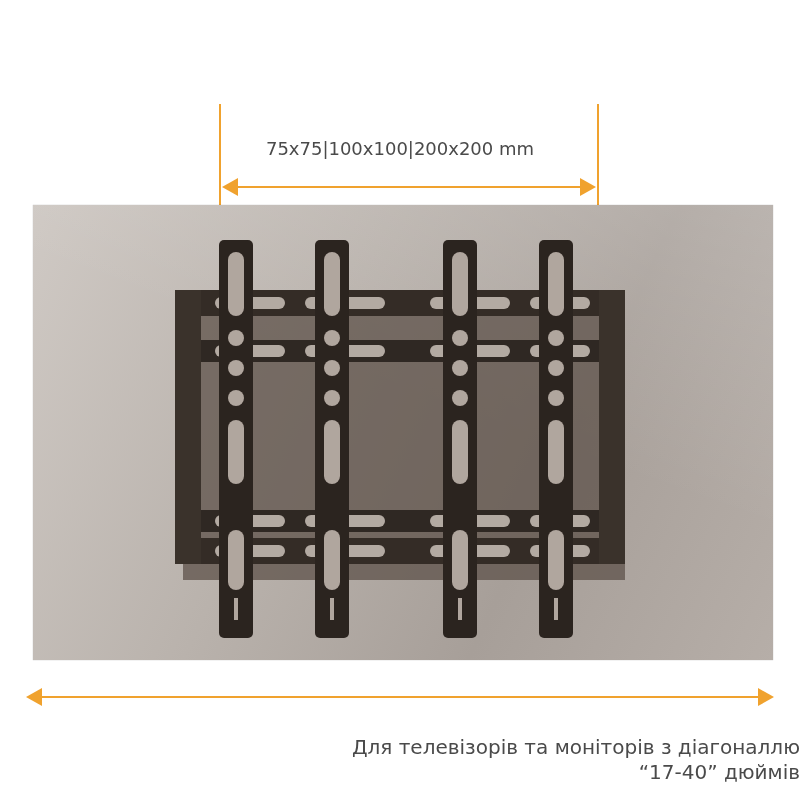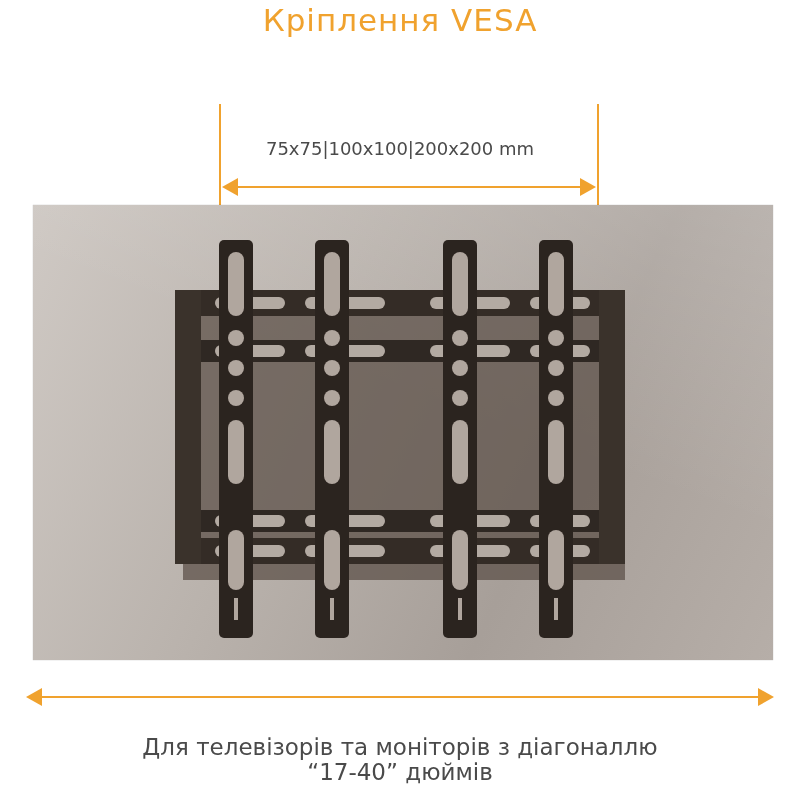--- a/index.html
+++ b/index.html
@@ -45,22 +45,22 @@
     letter-spacing: 0px;
     font-family: "DejaVu Sans", sans-serif;
   }
 
   
   .caption {
     position: absolute;
     left: 0;
     top: 735px;
     width: 800px;
-    text-align: center;
-    font-size: 23px;
+    text-align: right;
+    font-size: 20px;
     color: #4a4a4a;
     line-height: 25px;
     font-family: "DejaVu Sans", sans-serif;
   }
 
   
   .vline {
     position: absolute;
     width: 2px;
     background: #f0a22e;
@@ -210,21 +210,20 @@
     width: 4px;
     height: 22px;
     background: #b0a69e;
   }
 </style>
 </head>
 <body>
 
 <div id="stage">
 
-  <div class="title">Кріплення VESA</div>
 
   <div class="vesa-label">75x75|100x100|200x200 mm</div>
 
   <div class="vline" style="left:219px; top:104px; height:130px;"></div>
   <div class="vline" style="left:597px; top:104px; height:130px;"></div>
 
   <div class="arrow-line" style="left:228px; top:186px; width:360px;"></div>
   <div class="arrow-head left" style="left:222px; top:178px;"></div>
   <div class="arrow-head right" style="left:580px; top:178px;"></div>
 

